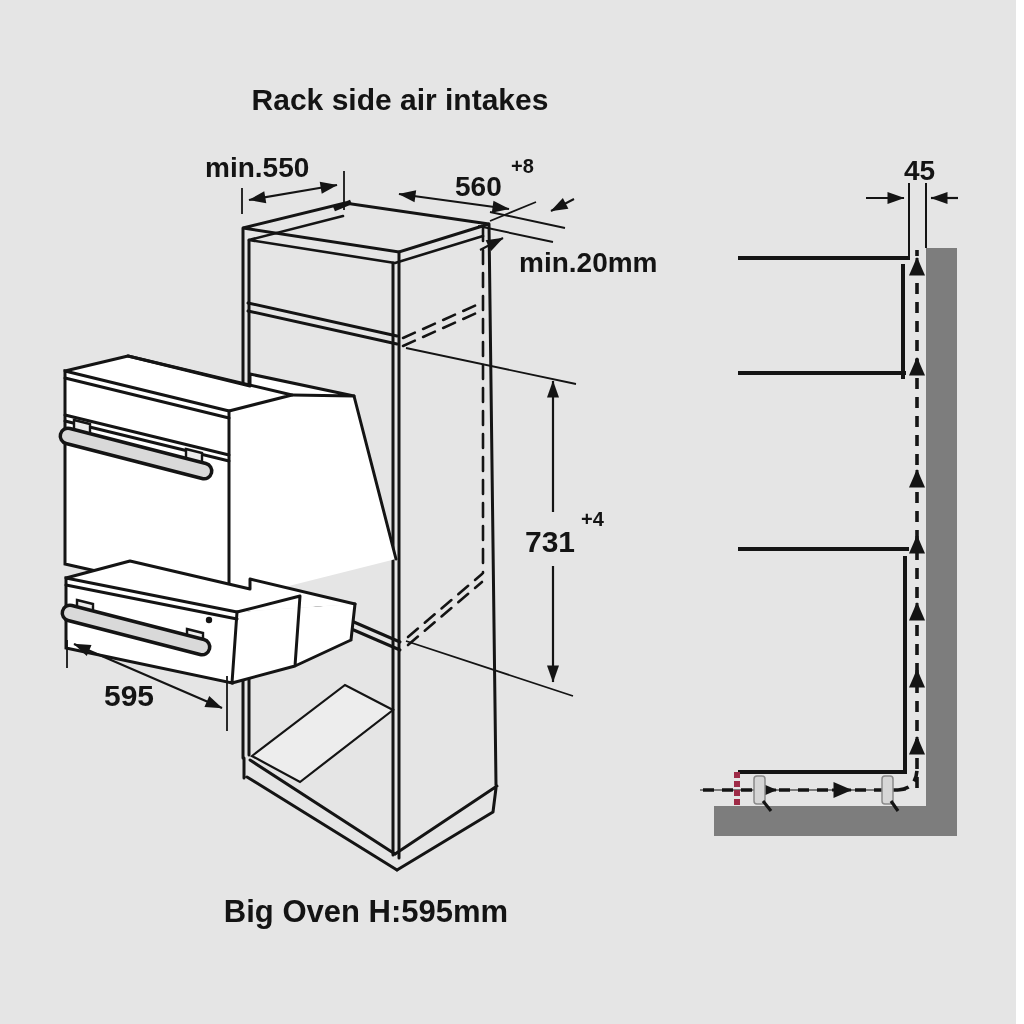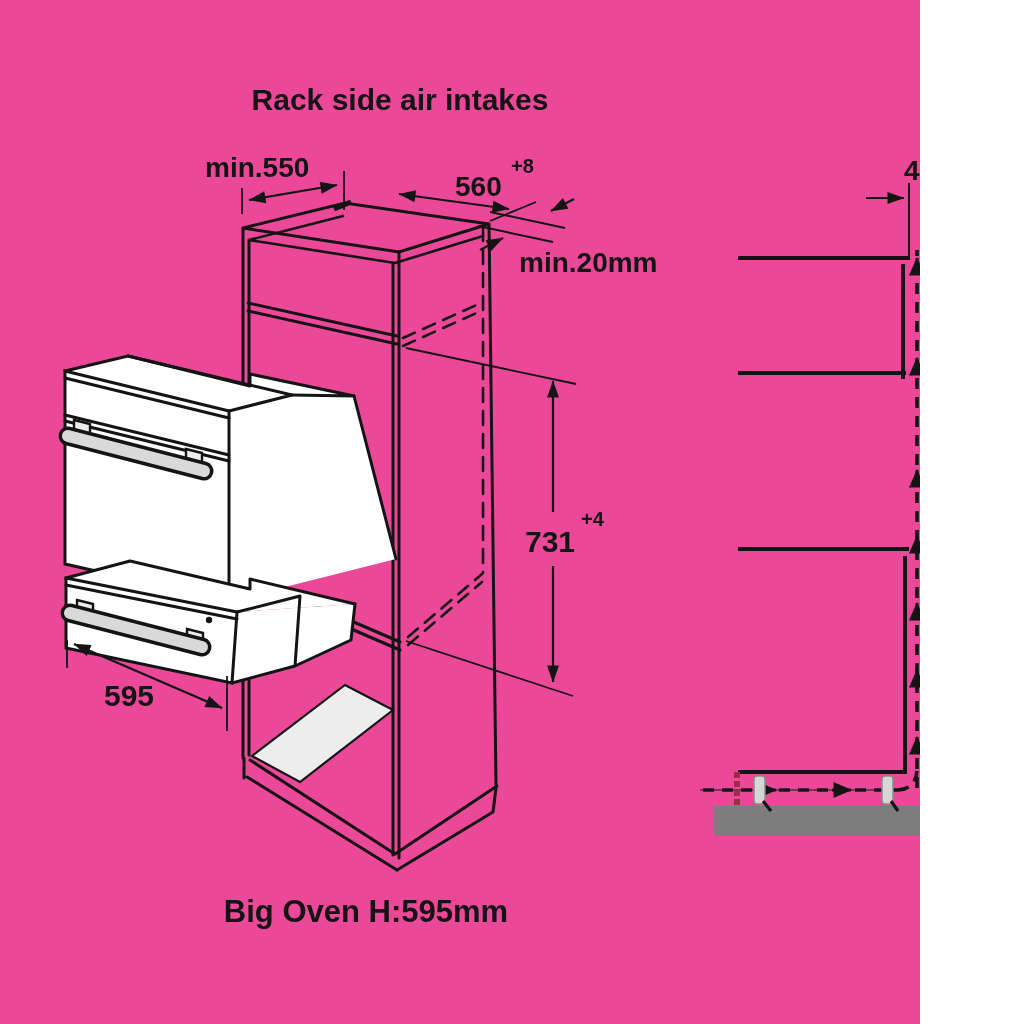--- a/index.html
+++ b/index.html
@@ -1,16 +1,16 @@
 <!DOCTYPE html>
 <html><head>
 <meta charset="utf-8">
 <style>
   html,body{margin:0;padding:0;background:#ffffff;}
-  #stage{position:relative;width:920px;height:1024px;background:#ec4899;overflow:hidden;
+  #stage{position:relative;width:1016px;height:1024px;background:#e5e5e5;overflow:hidden;
          font-family:"Liberation Sans", sans-serif;}
   svg{position:absolute;left:0;top:0;}
   text{font-family:"Liberation Sans", sans-serif;font-weight:bold;fill:#141414;}
   .t-title{font-size:30px;}
   .t-cap{font-size:31px;}
   .t-dim{font-size:28px;}
   .t-dim-lg{font-size:30px;}
   .t-sup{font-size:20px;}
 </style>
 </head>

